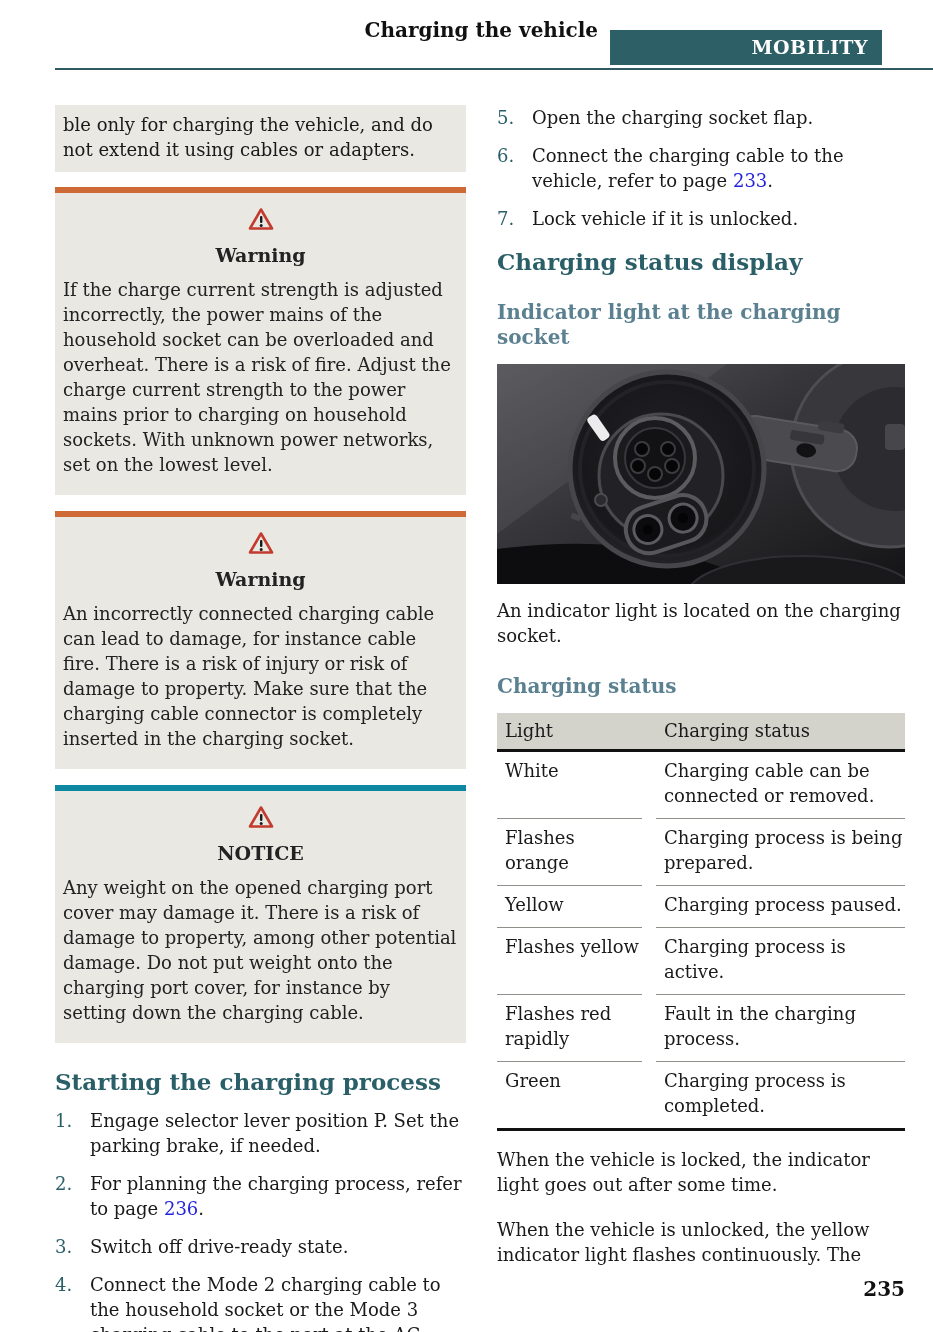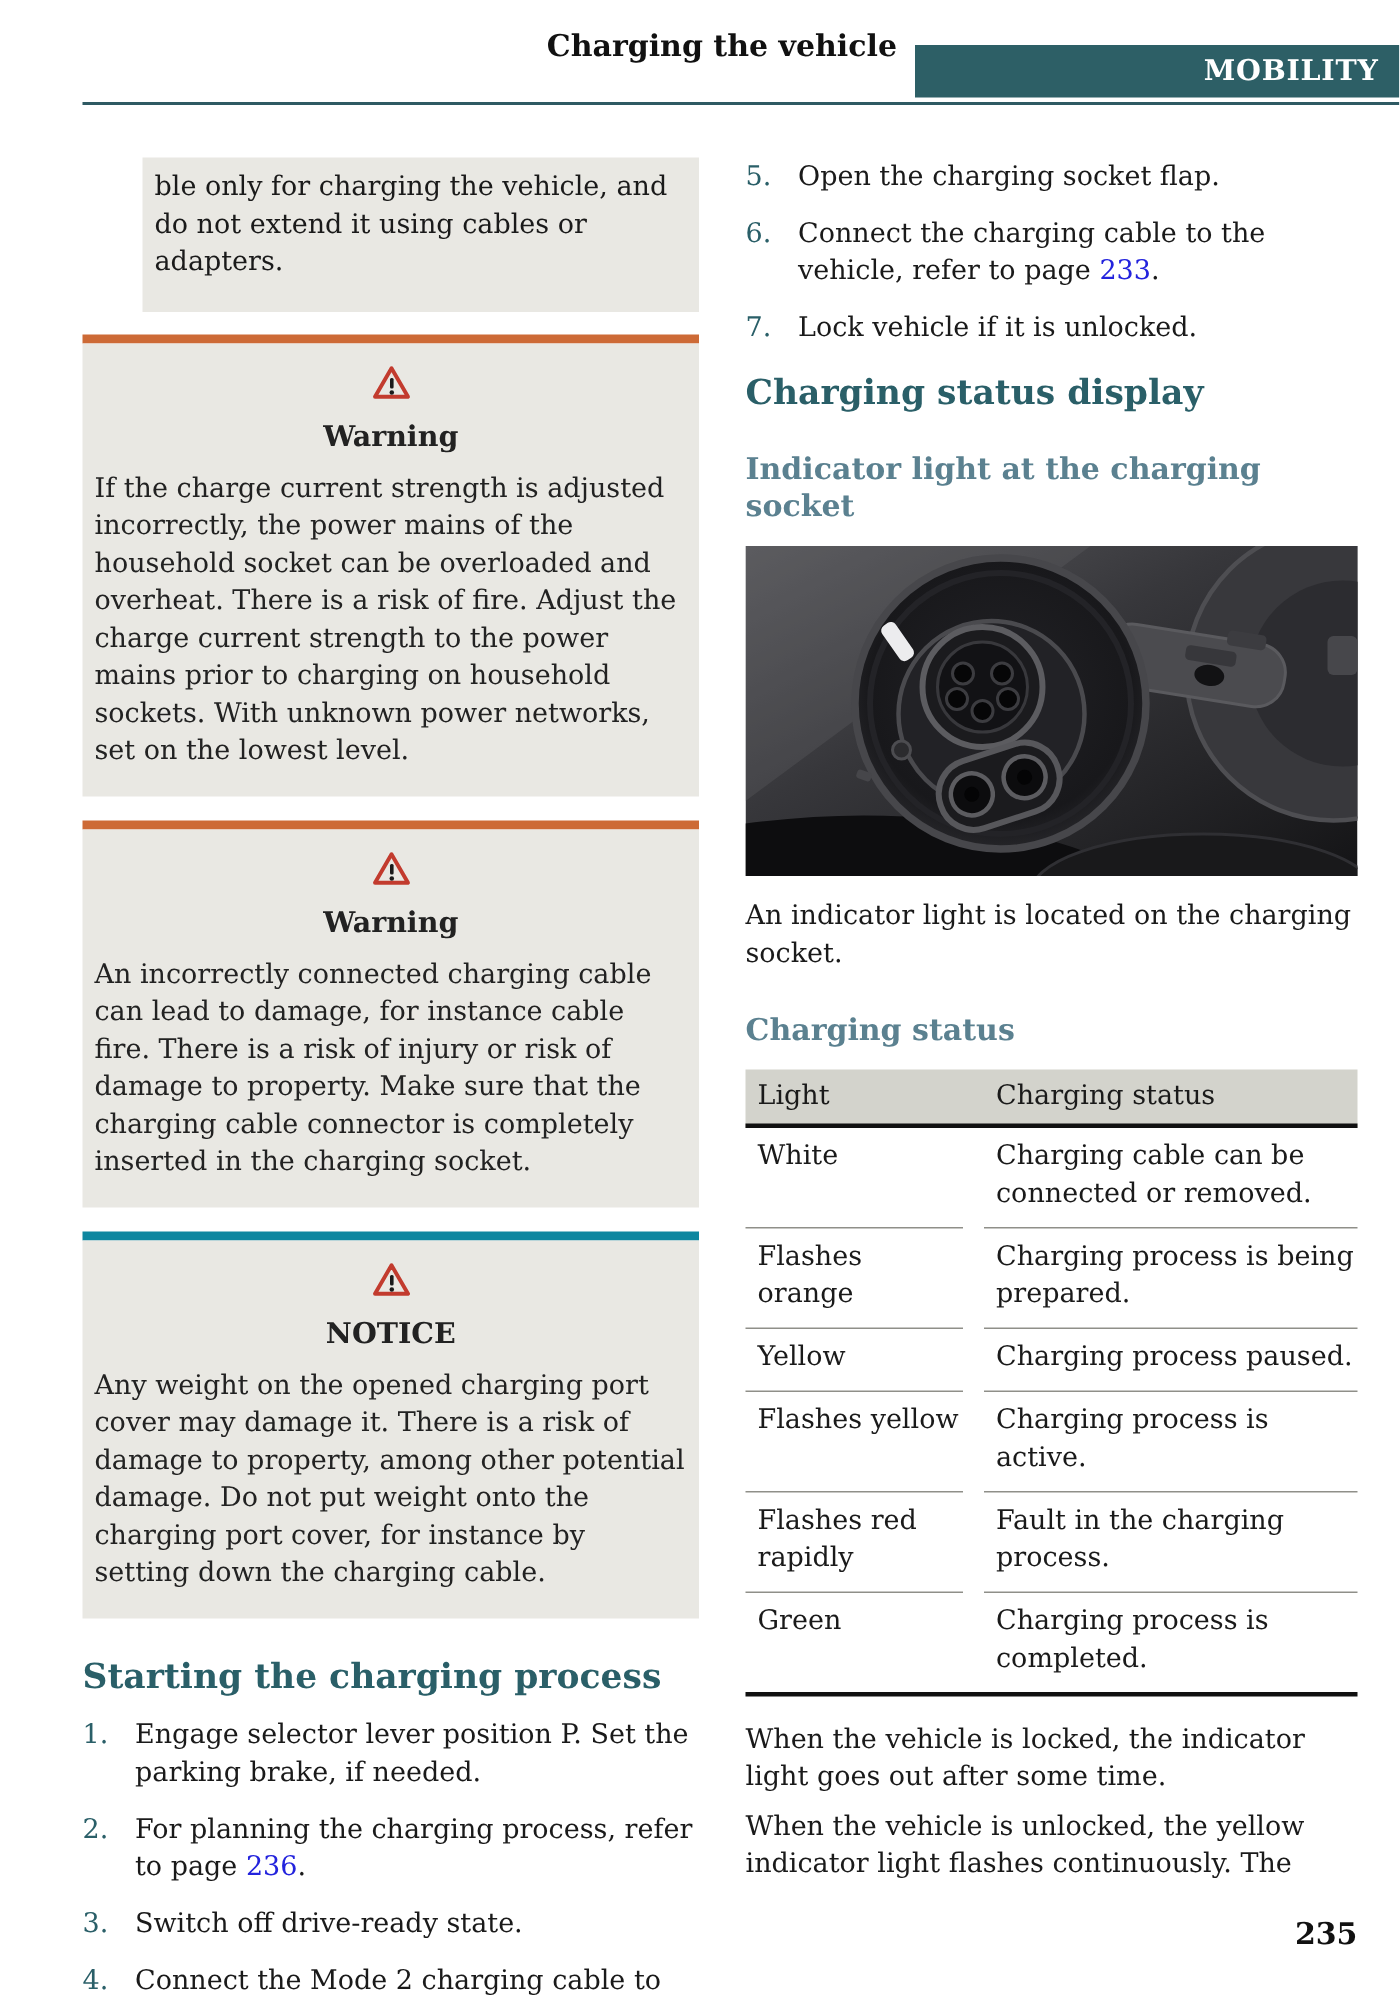--- a/index.html
+++ b/index.html
@@ -7,31 +7,31 @@
     --warnbar:#cd6a36; --noticebar:#0e87a0; --boxbg:#e9e8e3;
     --thbg:#d3d3cc; --link:#2323dd; --warnred:#c23b2e;
   }
   *{margin:0;padding:0;box-sizing:border-box;}
   body{background:#fff;font-family:"DejaVu Serif","Liberation Serif",serif;color:#1a1a1a;}
   .page{position:relative;width:933px;height:1332px;background:#fff;overflow:hidden;}
 
   
   .hdr-title{position:absolute;top:18px;left:0;width:598px;text-align:right;
     font-size:20px;font-weight:bold;color:#111;}
-  .hdr-tab{position:absolute;top:30px;left:610px;width:323px;height:35px;
+  .hdr-tab{position:absolute;top:30px;left:610px;width:272px;height:35px;
     background:var(--accent);color:#fff;font-size:19px;font-weight:bold;
     text-align:right;line-height:35px;padding-right:14px;letter-spacing:.5px;}
   .hdr-rule{position:absolute;top:68px;left:55px;width:878px;height:2px;background:#2f5a63;}
 
   
   .col{position:absolute;top:105px;font-size:18px;line-height:25px;}
   .col-left{left:55px;width:411px;}
   .col-right{left:497px;width:408px;}
 
-  .intro-block{background:var(--boxbg);padding:7px 8px 21px;margin-bottom:15px;margin-left:40px;}
+  .intro-block{background:var(--boxbg);padding:7px 8px 10px;margin-bottom:15px;}
 
   .infobox{margin-bottom:16px;}
   .infobox-bar{height:6px;}
   .infobox-bar.warning{background:var(--warnbar);}
   .infobox-bar.notice{background:var(--noticebar);}
   .infobox-body{background:var(--boxbg);padding:14px 8px 18px;}
   .infobox-title{display:flex;align-items:center;gap:12px;margin-bottom:9px;flex-direction:column;}
   .infobox-title-text{font-weight:bold;font-size:19px;color:#222;}
   .warn-icon{display:inline-flex;width:26px;height:24px;}
   .infobox-text{color:#222;}
@@ -49,21 +49,21 @@
 
   
   .status-table{margin-top:6px;border-bottom:3px solid #111;}
   .trow{display:grid;grid-template-columns:145px 1fr;column-gap:14px;}
   .thead{background:var(--thbg);border-bottom:3px solid #111;}
   .thead .tcell{font-weight:normal;padding:5px 0 6px 8px;}
   .tbody .tcell{padding:6px 0 10px 8px;}
   .tbody .trow:not(:last-child) .tcell{border-bottom:1px solid #8f8f89;}
 
   .after-table p{margin-top:16px;}
-  .after-table p + p{margin-top:8px;}
+  .after-table p + p{margin-top:20px;}
 
   
   .footer-edition{position:absolute;top:1296px;left:0;width:933px;text-align:center;
     font-size:17px;color:#111;}
   .footer-page{position:absolute;top:1277px;right:28px;font-size:20px;font-weight:bold;color:#111;}
 </style>
 </head>
 <body>
 
 <div class="page">

